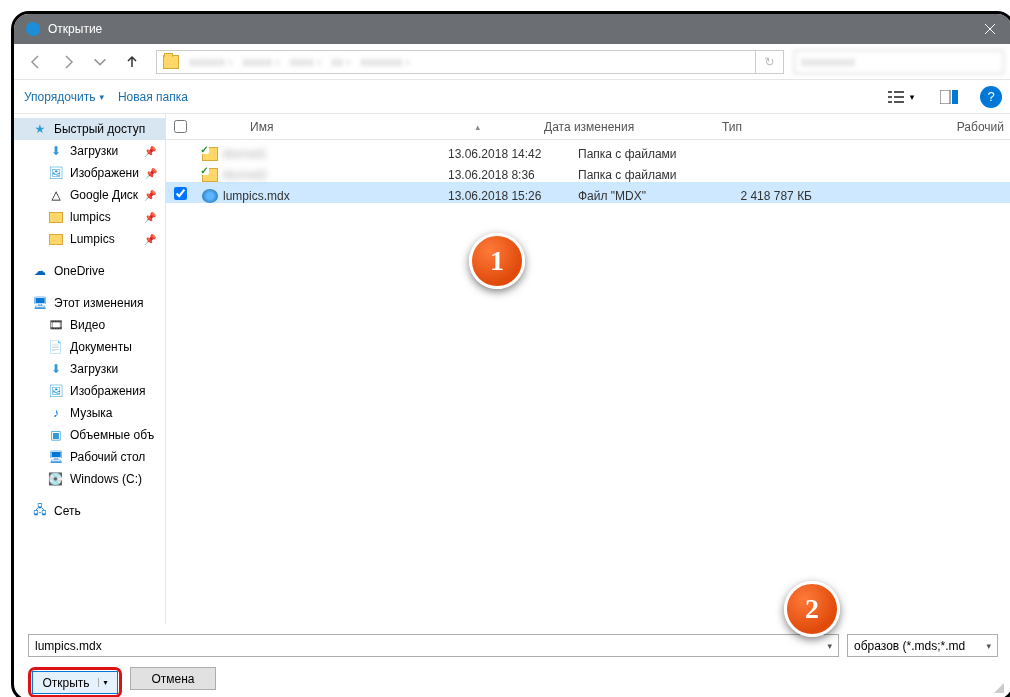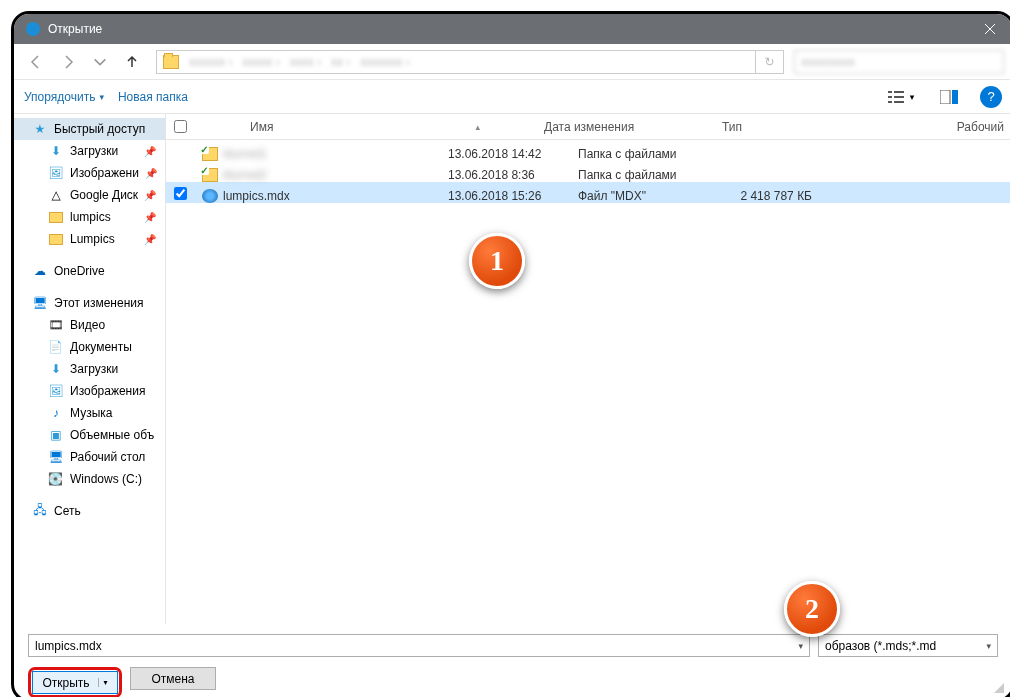--- a/index.html
+++ b/index.html
@@ -52,21 +52,21 @@
 .fic { width: 16px; height: 14px; flex-shrink: 0; }
 .fic.folder { background: #ffd768; border: 1px solid #d9a93a; position: relative; }
 .fic.folder.check::after { content: "✓"; position: absolute; left: -3px; top: -3px; color: #2a8a2a; font-size: 10px; font-weight: bold; background: #fff; border-radius: 2px; width: 9px; height: 9px; display: flex; align-items: center; justify-content: center; }
 .fic.mdx { background: radial-gradient(circle, #5bb5ff 30%, #1a6fb0 90%); border-radius: 50%; }
 .blur-text { filter: blur(3px); color: #aaa; }
 .bottom-area { padding: 10px 14px 16px 14px; display: flex; flex-direction: column; gap: 10px; }
 .filename-row { display: flex; align-items: center; gap: 8px; }
 .filename-row .lbl { width: 260px; text-align: right; }
 .filename-row .combo { flex: 1; height: 23px; border: 1px solid #adadad; background: #fff; display: flex; align-items: center; padding: 0 6px; }
 .filename-row .combo .caret { margin-left: auto; color: #555; font-size: 9px; }
-.filetype { width: 180px; height: 23px; border: 1px solid #adadad; background: #fff; display: flex; align-items: center; padding: 0 6px; }
+.filetype { width: 151px; height: 23px; border: 1px solid #adadad; background: #fff; display: flex; align-items: center; padding: 0 6px; }
 .filetype .caret { margin-left: auto; color: #555; font-size: 9px; }
 .button-row { display: flex; justify-content: flex-start; gap: 8px; padding-right: 2px; }
 .win-btn { width: 86px; height: 23px; border: 1px solid #adadad; background: #e1e1e1; display: flex; align-items: center; justify-content: center; cursor: pointer; gap: 4px; }
 .win-btn.primary { border: 1px solid #0078d7; background: #e5f1fb; }
 .win-btn .caret { font-size: 8px; border-left: 1px solid #adadad; padding-left: 5px; margin-left: 4px; }
 .open-highlight { border: 3px solid #d11; border-radius: 7px; padding: 1px; }
 .callout { position: absolute; width: 56px; height: 56px; border-radius: 50%; background: radial-gradient(circle at 35% 30%, #ff7a3a, #e04a0a 70%); border: 3px solid #fff; box-shadow: 0 3px 8px rgba(0,0,0,0.5); display: flex; align-items: center; justify-content: center; color: #fff; font-size: 28px; font-weight: bold; font-family: Georgia, serif; z-index: 50; }
 .resize-grip { position: absolute; right: 8px; bottom: 6px; width: 14px; height: 14px; }
 .resize-grip::before { content: ""; position: absolute; right: 0; bottom: 0; width: 0; height: 0; border-right: 10px solid #ccc; border-top: 10px solid transparent; }
 </style>

